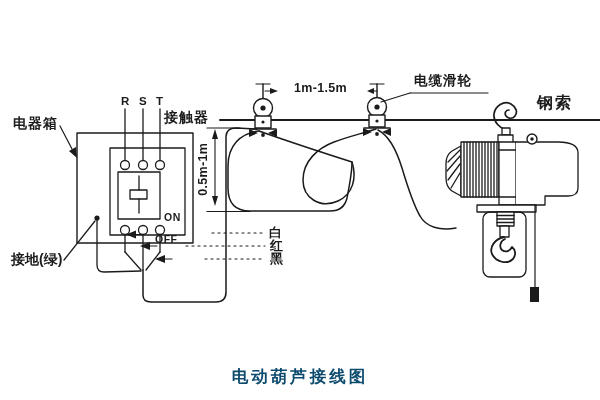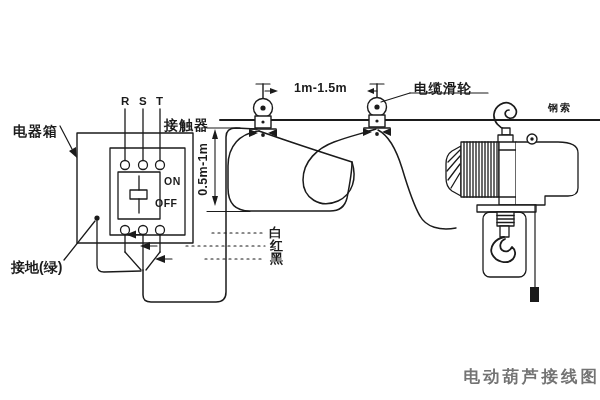--- a/index.html
+++ b/index.html
@@ -6,32 +6,32 @@
   .stage{
     position:relative;width:600px;height:400px;background:#ffffff;
     font-family:"Liberation Sans","DejaVu Sans",sans-serif;
     overflow:hidden;
   }
   .stage svg{position:absolute;left:0;top:0;}
   .label{
     position:absolute;color:#1b1b1b;white-space:nowrap;
     font-weight:700;line-height:1;
   }
-  .lbl-cn{font-size:14px;letter-spacing:1px;margin-top:8px;}
+  .lbl-cn{font-size:14px;letter-spacing:1px;}
   .lbl-phase{font-size:11.5px;}
-  .lbl-sw{font-size:10.5px;letter-spacing:.5px;}
+  .lbl-sw{font-size:10.5px;letter-spacing:.5px;margin-top:36px;}
   .lbl-dim{font-size:12.5px;letter-spacing:.3px;}
   .lbl-wirecolor{font-size:13px;font-weight:600;}
   .lbl-rot{
     width:70px;text-align:center;
     transform:rotate(-90deg);transform-origin:center center;
   }
   .caption{
-    position:absolute;left:0;top:366px;width:600px;text-align:right;
-    color:#737373;font-size:16.5px;font-weight:600;letter-spacing:3px;
+    position:absolute;left:0;top:366px;width:600px;text-align:center;
+    color:#0c4a6e;font-size:16.5px;font-weight:600;letter-spacing:3px;
   }
 </style>
 </head>
 <body>
 
 <div class="stage">
 
   <svg width="600" height="400" viewBox="0 0 600 400" stroke="#1b1b1b" fill="none" stroke-linecap="round" stroke-linejoin="round">
 
     <g>
@@ -229,20 +229,20 @@
 
   <div class="label lbl-sw" style="left:164px;top:176px;">ON</div>
   <div class="label lbl-sw" style="left:155px;top:198px;">OFF</div>
 
   <div class="label lbl-cn" style="left:11px;top:252px;letter-spacing:0;">接地(绿)</div>
 
   <div class="label lbl-dim" style="left:294px;top:82px;">1m-1.5m</div>
   <div class="label lbl-dim lbl-rot" style="left:168px;top:163px;">0.5m-1m</div>
 
   <div class="label lbl-cn" style="left:414px;top:74px;font-size:13.5px;">电缆滑轮</div>
-  <div class="label lbl-cn" style="left:548px;top:95px;font-size:10px;letter-spacing:2px;">钢索</div>
+  <div class="label lbl-cn" style="left:537px;top:95px;font-size:16px;letter-spacing:2px;">钢索</div>
 
   <div class="label lbl-wirecolor" style="left:269px;top:226px;">白</div>
   <div class="label lbl-wirecolor" style="left:270px;top:239px;">红</div>
   <div class="label lbl-wirecolor" style="left:270px;top:252px;">黑</div>
 
   <div class="caption">电动葫芦接线图</div>
 </div>
 
 </body></html>

